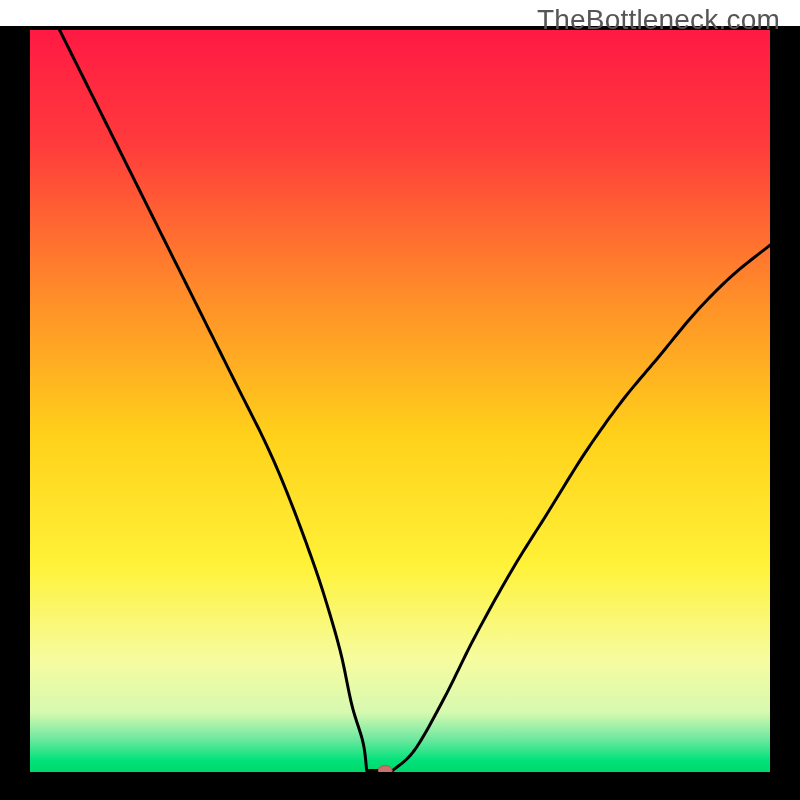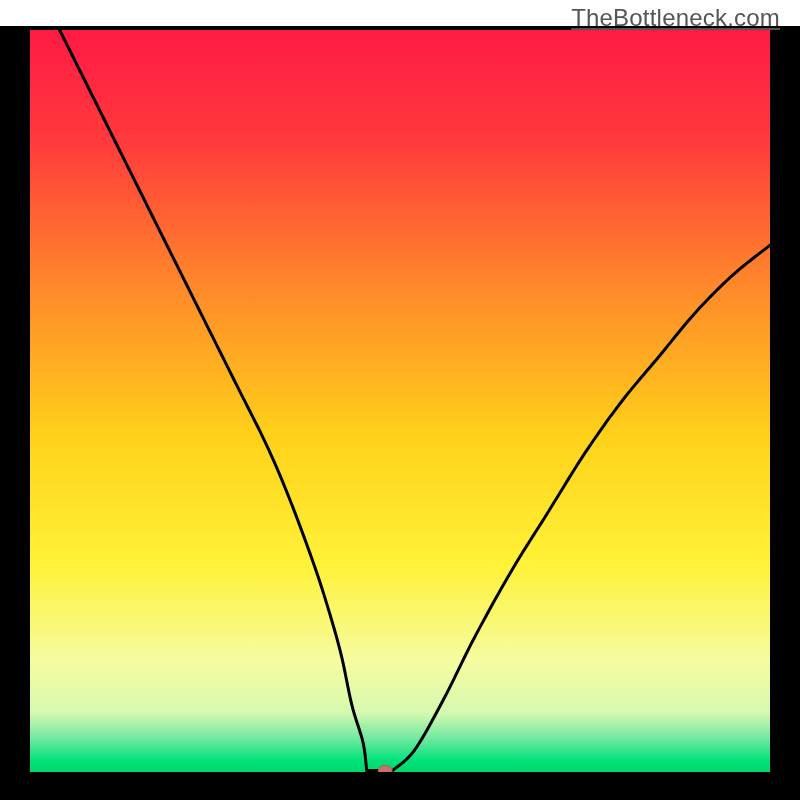--- a/index.html
+++ b/index.html
@@ -18,25 +18,24 @@
     height: 800px;
   }
   svg {
     display: block;
   }
   #watermark {
     position: absolute;
     top: 4px;
     right: 20px;
     color: #555;
-    font-size: 24px;
+    font-size: 28px;
     font-weight: 500;
     letter-spacing: 0.2px;
     pointer-events: none;
-    text-decoration: underline;
   }
 </style>
 </head>
 <body>
 <div id="container">
   <svg id="chart" width="800" height="800" viewBox="0 0 800 800">
 
     <defs>
         <linearGradient id="bg-grad" x1="0" y1="0" x2="0" y2="1">
           <stop offset="0%" stop-color="#ff1a44"></stop>

